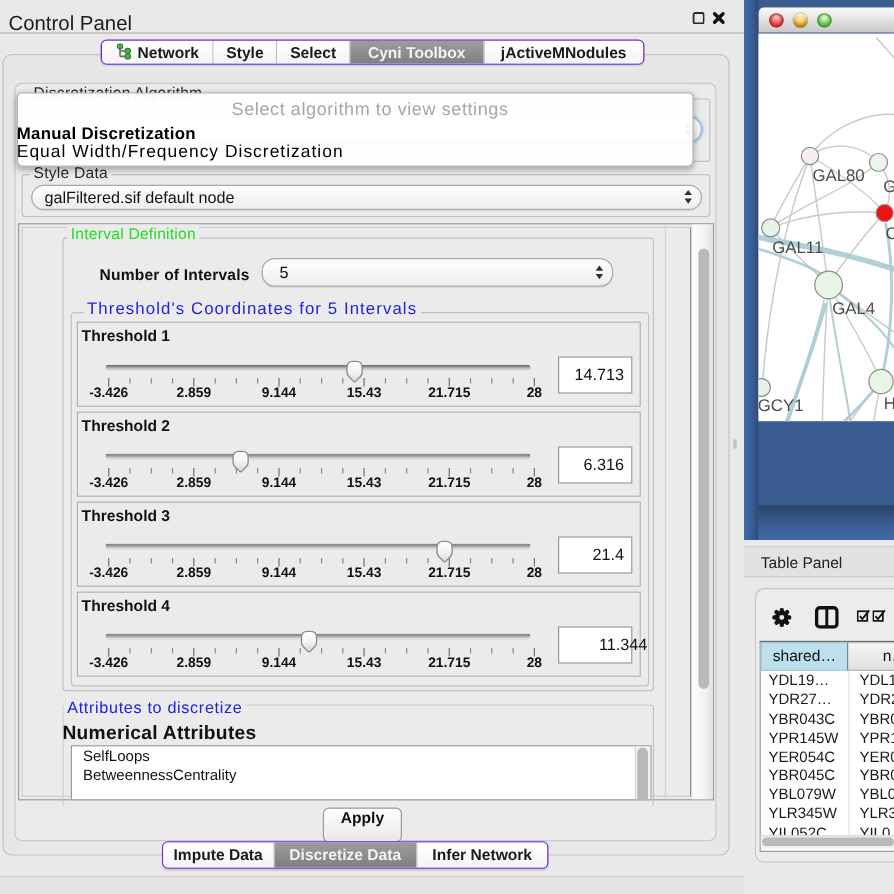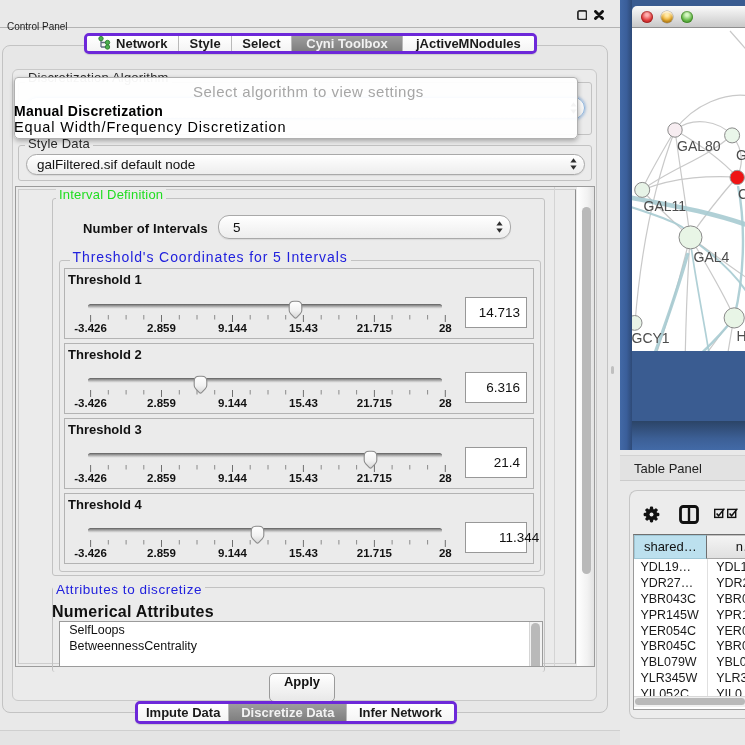--- a/index.html
+++ b/index.html
@@ -1,24 +1,24 @@
 <!DOCTYPE html>
 <html><head><meta charset="utf-8"><style>
 * { margin:0; padding:0; box-sizing:border-box; }
 html,body { width:745px; height:745px; overflow:hidden; background:#e9e9e9;
   font-family:"Liberation Sans", sans-serif; }
 .abs { position:absolute; }
 .titlebar { position:absolute; left:0; top:0; width:620px; height:28px; background:#e9e9e9;
   border-bottom:1px solid #b3b3b3; }
-.titletext { position:absolute; left:7px; top:21px; font-size:10px; color:#1c1c1c; }
+.titletext { position:absolute; left:7px; top:10px; font-size:17px; color:#1c1c1c; }
 .outerpanel { position:absolute; left:2px; top:45px; width:606px; height:668px;
   background:#e7e7e7; border:1px solid #c3c3c3; border-radius:8px; }
 .innerpanel { position:absolute; left:12px; top:69px; width:585px; height:632px;
   background:#ebebeb; border:1px solid #c9c9c9; border-radius:6px; }
-.segc { position:absolute; display:flex; border:3px solid #6d28d9; border-radius:5px;
+.segc { position:absolute; display:flex; border:1px solid #6d28d9; border-radius:5px;
   overflow:hidden; background:#fff; box-shadow:0 1px 1px rgba(0,0,0,0.12); }
 .seg { display:flex; align-items:center; justify-content:center; font-weight:700; color:#1a1a1a;
   background:linear-gradient(#ffffff,#f4f4f4); border-right:1px solid #b9b9b9; }
 .seg:last-child { border-right:none; }
 .seg-sel { background:linear-gradient(#9d9d9d,#7f7f7f); color:#f2f2f2; }
 .group { position:absolute; border:1px solid #c2c2c2; border-radius:3px; }
 .glabel { position:absolute; font-size:13px; font-weight:400; letter-spacing:0.2px; padding:0 3px; background:#ebebeb; white-space:nowrap; }
 .combo { position:absolute; background:linear-gradient(#ffffff,#ededed); border:1px solid #a9a9a9;
   border-radius:11px; font-size:13.5px; color:#111; display:flex; align-items:center;
   box-shadow:0 1px 1px rgba(0,0,0,0.08); }

